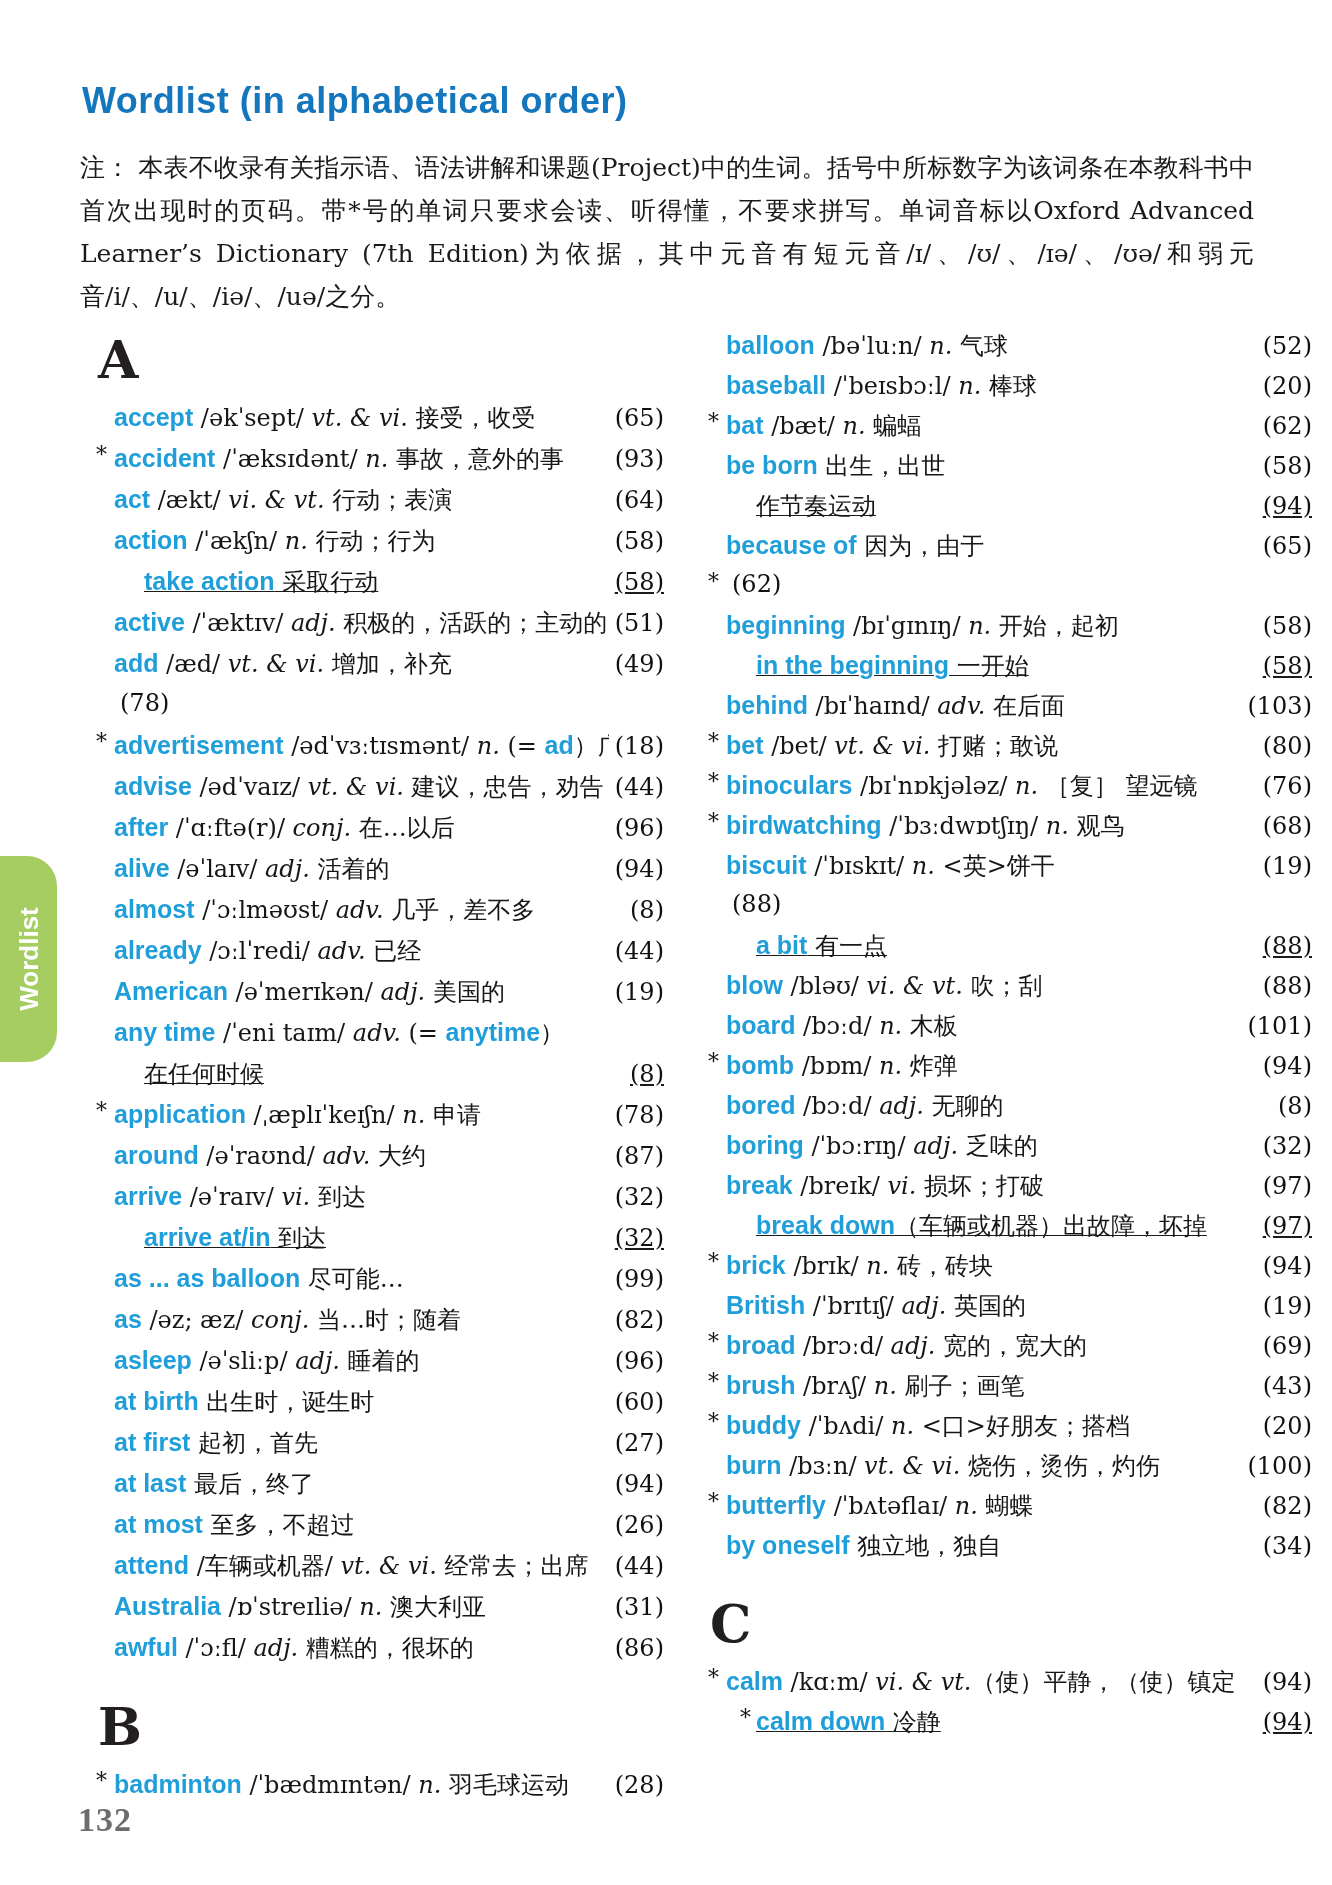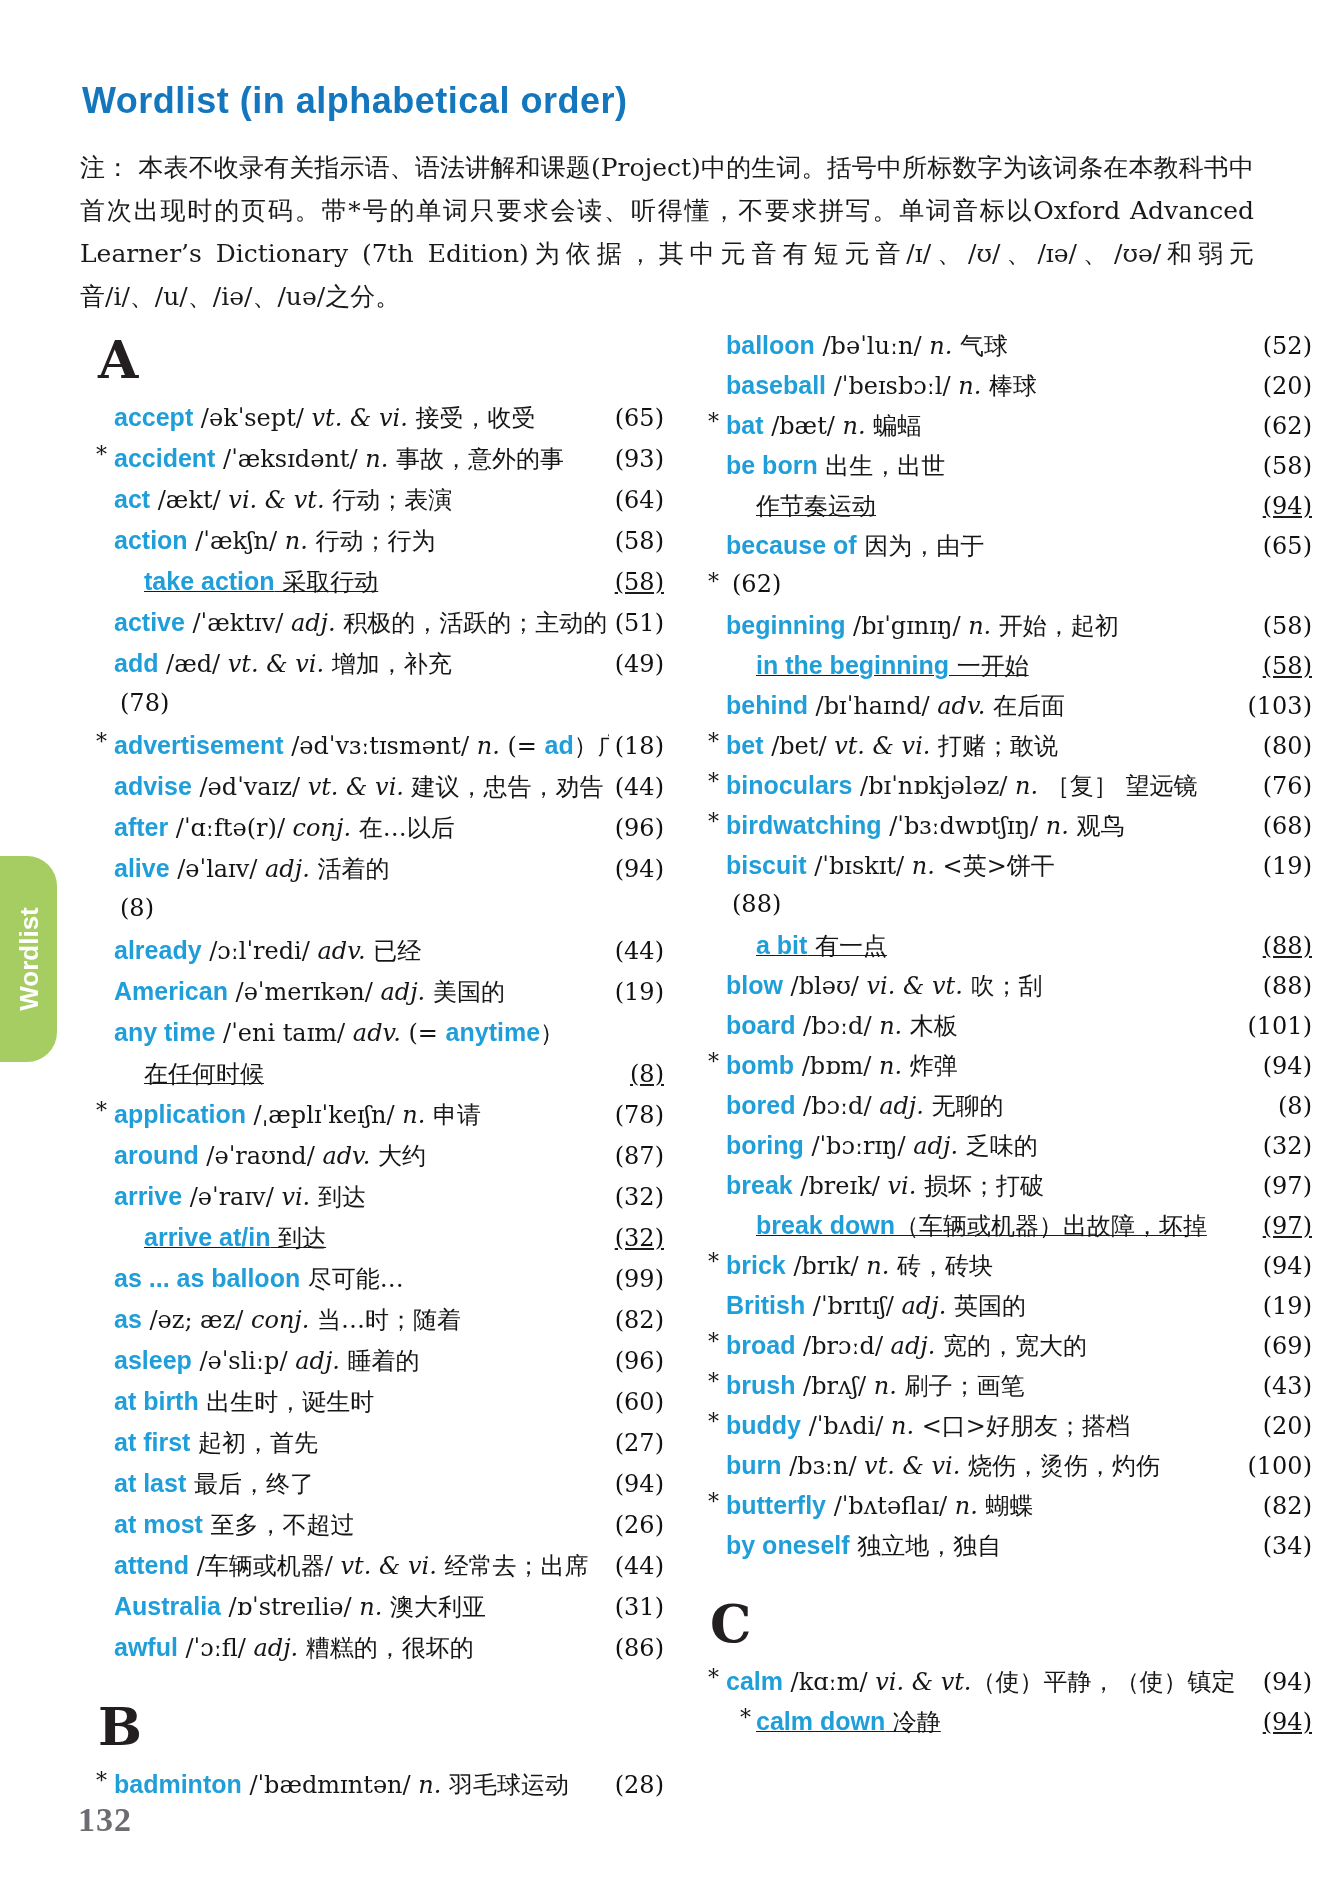--- a/index.html
+++ b/index.html
@@ -122,20 +122,21 @@
     </div>
     <div class="entry">
       <span class="content"><span class="seg-word">after</span><span class="seg-phon"> /ˈɑːftə(r)/ </span><span class="seg-pos">conj.</span><span class="seg-def"> 在…以后</span></span>
       <span class="page">(96)</span>
     </div>
     <div class="entry">
       <span class="content"><span class="seg-word">alive</span><span class="seg-phon"> /əˈlaɪv/ </span><span class="seg-pos">adj.</span><span class="seg-def"> 活着的</span></span>
       <span class="page">(94)</span>
     </div>
     <div class="entry">
+      <span class="content"><span class="seg-word">almost</span><span class="seg-phon"> /ˈɔːlməʊst/ </span><span class="seg-pos">adv.</span><span class="seg-def"> 几乎，差不多</span></span>
       <span class="page">(8)</span>
     </div>
     <div class="entry">
       <span class="content"><span class="seg-word">already</span><span class="seg-phon"> /ɔːlˈredi/ </span><span class="seg-pos">adv.</span><span class="seg-def"> 已经</span></span>
       <span class="page">(44)</span>
     </div>
     <div class="entry">
       <span class="content"><span class="seg-word">American</span><span class="seg-phon"> /əˈmerɪkən/ </span><span class="seg-pos">adj.</span><span class="seg-def"> 美国的</span></span>
       <span class="page">(19)</span>
     </div>

